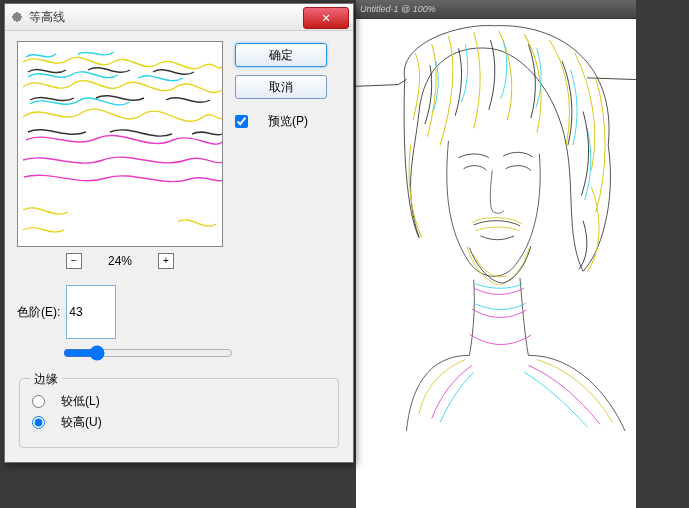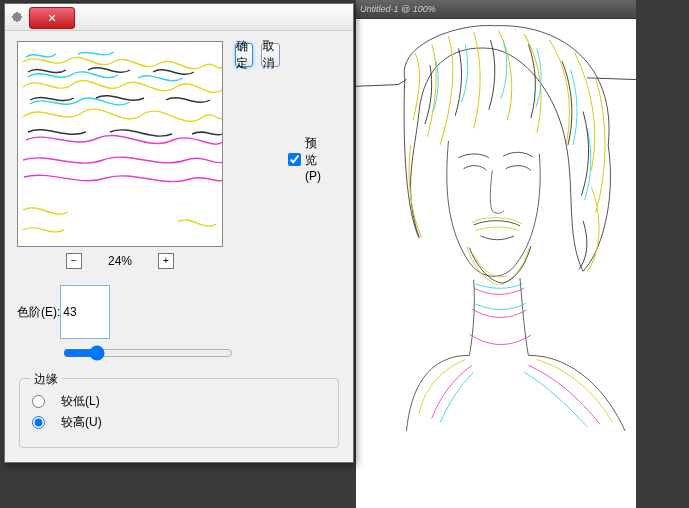--- a/index.html
+++ b/index.html
@@ -8,26 +8,26 @@
 .title-icon{width:16px;height:16px;margin:0 4px;background:radial-gradient(circle,#888 40%,transparent 41%)}
 .title-text{flex:1;color:#333}
 .close-btn{width:44px;height:20px;margin:2px 4px 0 0;background:linear-gradient(#e67,#c81b1b);border:1px solid #a01818;border-radius:3px;display:flex;align-items:center;justify-content:center;color:#fff;font-size:11px;cursor:pointer}
 .body{padding:10px 12px 14px;display:flex;flex-direction:column}
 .top{display:flex;gap:12px}
 .preview-col{display:flex;flex-direction:column;align-items:center}
 .preview{width:204px;height:204px;border:1px solid #888;background:#fff;position:relative;overflow:hidden}
 .preview svg{position:absolute;inset:0}
 .zoom{display:flex;align-items:center;gap:26px;margin-top:6px}
 .zoom-btn{width:14px;height:14px;border:1px solid #777;background:#fff;display:flex;align-items:center;justify-content:center;font-size:10px;line-height:1;cursor:pointer}
-.ctrl-col{display:flex;flex-direction:row;gap:8px;width:92px;margin-top:2px}
+.ctrl-col{display:flex;flex-direction:column;gap:8px;width:92px;margin-top:2px}
 .btn{height:22px;border:1px solid #7a9cc7;background:linear-gradient(#fefefe,#e4ecf7);border-radius:3px;display:flex;align-items:center;justify-content:center;cursor:pointer}
 .btn.primary{border-color:#2f8fd8;box-shadow:0 0 3px #6cbef2}
-.chk{display:flex;align-items:center;gap:4px;margin-top:6px}
+.chk{display:flex;align-items:center;gap:20px;margin-top:6px}
 .chk input{margin:0}
-.level-row{display:flex;align-items:center;margin-top:16px}
+.level-row{display:flex;align-items:center;gap:6px;margin-top:16px}
 .level-input{width:44px;height:18px;border:1px solid #7eb4ea;padding:17px 2px;font-size:12px}
 .slider{width:170px;margin-top:4px;margin-left:44px}
 .slider input{width:100%}
 .group{border:1px solid #c8c8c8;border-radius:4px;margin-top:14px;padding:10px 12px 12px;position:relative}
 .group-title{position:absolute;top:-8px;left:10px;background:#f0f0f0;padding:0 4px}
 .radio{display:flex;align-items:center;gap:16px;margin:4px 0}
 .radio input{margin:0}
 .canvas{position:absolute;left:356px;top:0;width:280px;height:508px;background:#fff}
 .canvas-header{height:18px;background:linear-gradient(#666,#444);border-bottom:1px solid #333;color:#ccc;font-size:9px;font-style:italic;padding-left:4px;display:flex;align-items:center}
 .canvas-body{position:relative;width:100%;height:490px;overflow:hidden}
@@ -92,20 +92,21 @@
           <path d="M100 480 C110 458 122 438 140 420 M200 420 C225 435 250 458 275 485"></path>
         </g>
       </g>
     </svg>
   </div>
 </div>
 
 <div class="dialog">
   <div class="titlebar">
     <div class="title-icon"></div>
+    <div class="title-text">等高线</div>
     <div class="close-btn">
       <span>✕</span>
     </div>
   </div>
   <div class="body">
     <div class="top">
       <div class="preview-col">
         <div class="preview">
           <svg viewBox="0 0 204 204">
             <g fill="none" stroke-width="1.4">

